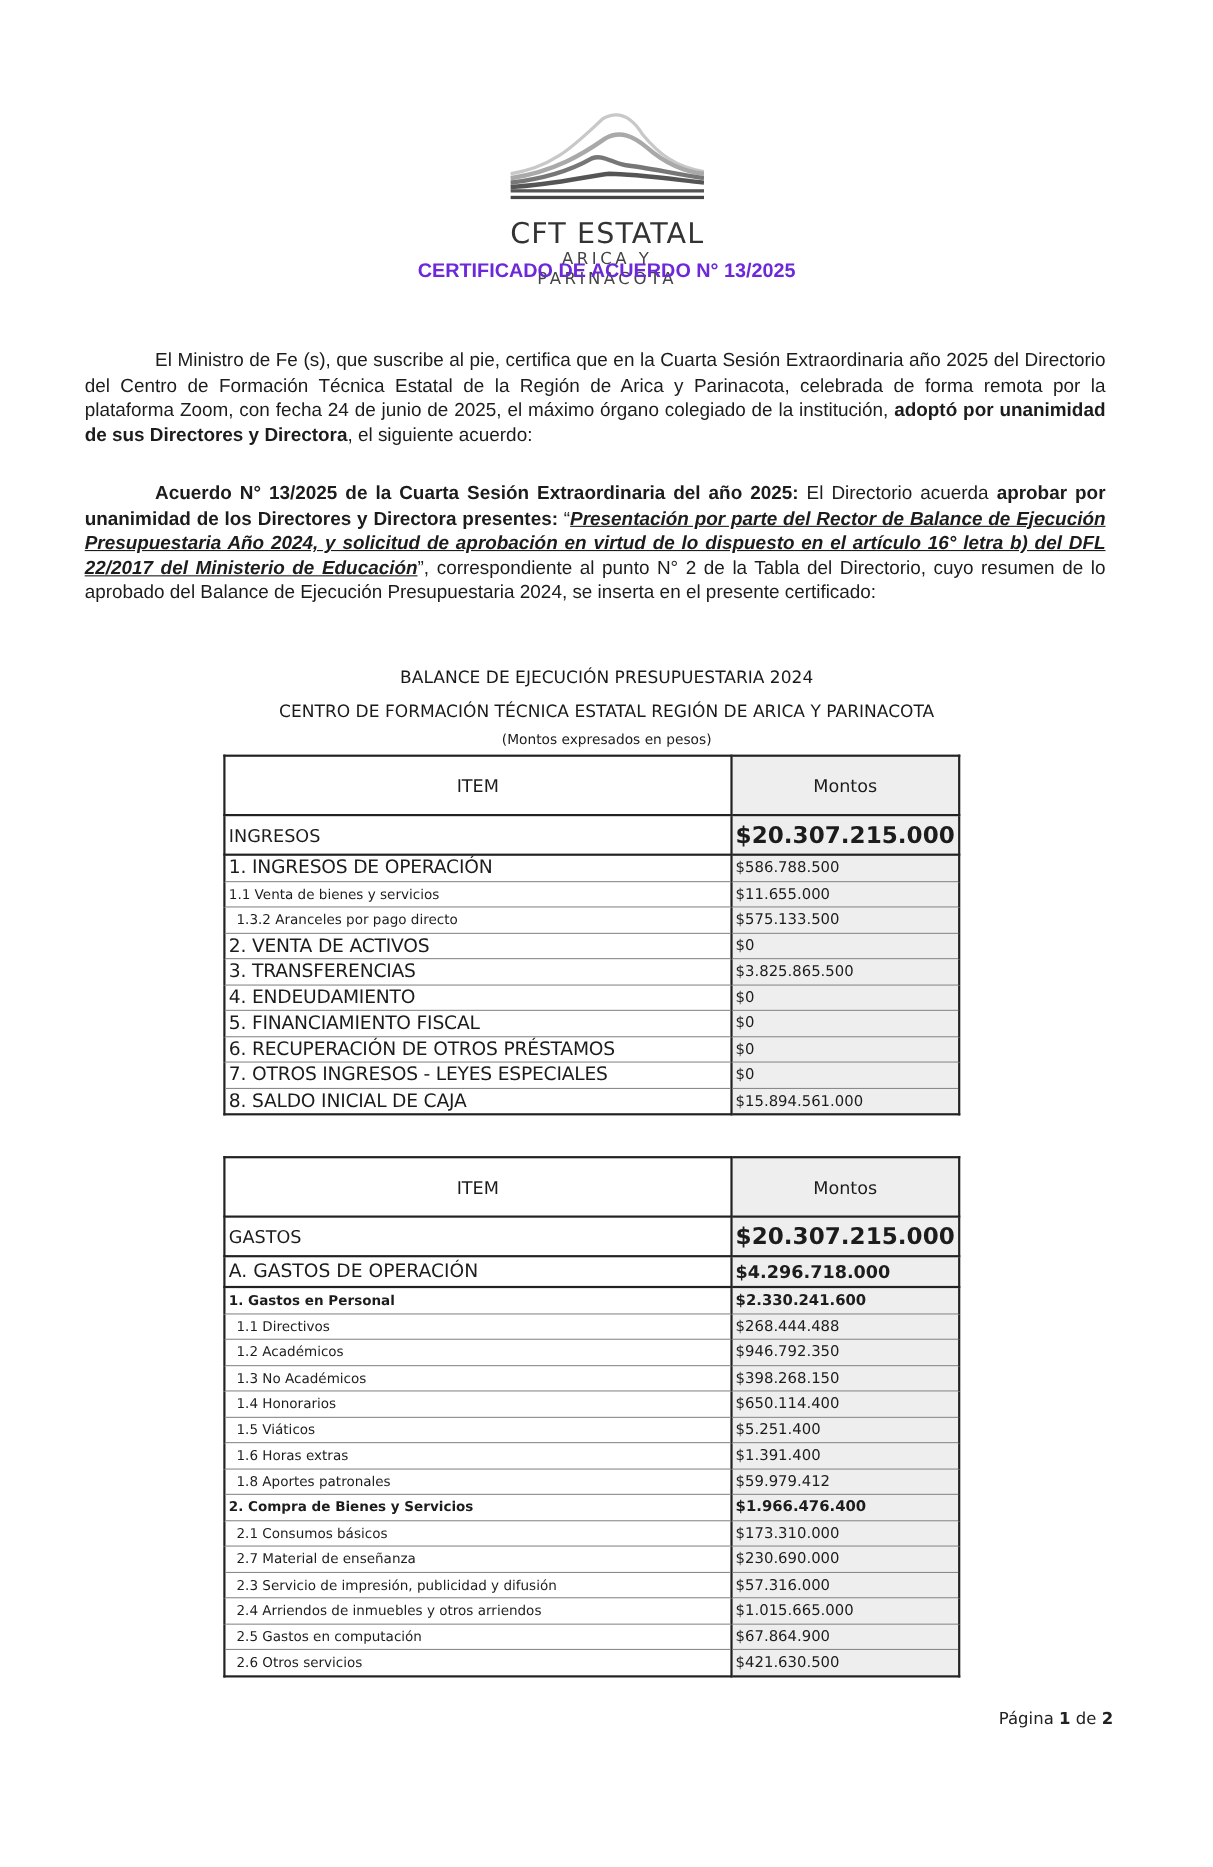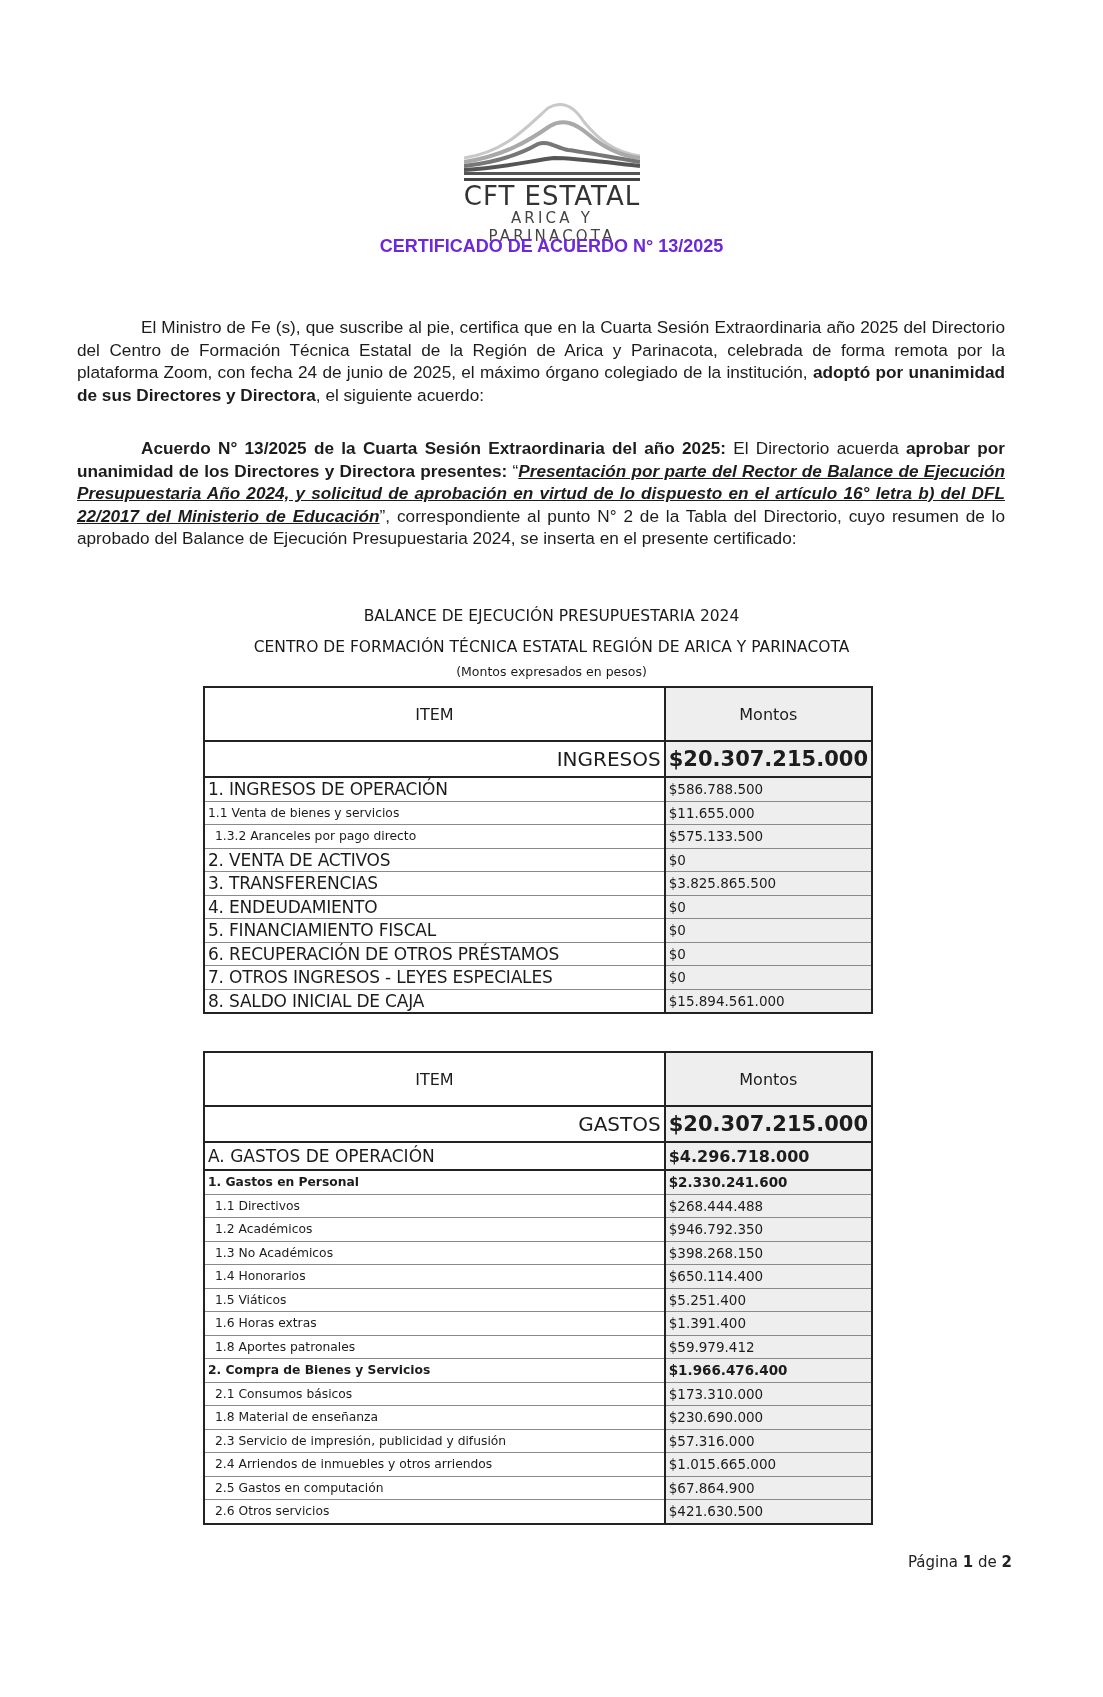--- a/index.html
+++ b/index.html
@@ -1,21 +1,21 @@
 <!DOCTYPE html>
 <html><head>
 <meta charset="utf-8">
 <style>
   html, body { margin: 0; padding: 0; background: #ffffff; }
   body { width: 1103px; height: 1697px; position: relative; overflow: hidden; color: #1c1c1c; }
 
   
   #logo { position: absolute; left: 452px; top: 100px; width: 200px; height: 130px; text-align: center; }
   #logo svg { display: block; margin: 0 auto; }
-  #logo .brand { font-family: "DejaVu Sans", sans-serif; font-size: 26px; letter-spacing: 1px; color: #333; margin-top: 1px; line-height: 26px; }
+  #logo .brand { font-family: "DejaVu Sans", sans-serif; font-size: 26px; letter-spacing: 1px; color: #333; margin-top: 18px; line-height: 26px; }
   #logo .sub { font-family: "DejaVu Sans", sans-serif; font-size: 15px; letter-spacing: 3.2px; color: #444; margin-top: 0; }
 
   #cert-title { position: absolute; left: 0; width: 1103px; top: 236px; text-align: center;
     font-family: "Liberation Sans", sans-serif; font-weight: bold; font-size: 18px; color: #6d28d9; }
 
   .para { position: absolute; left: 77px; width: 928px; font-family: "Liberation Sans", sans-serif;
     font-size: 17.2px; line-height: 22.5px; text-align: justify; color: #1c1c1c; }
   .para .indent { display: inline-block; width: 64px; }
   #para1 { top: 316px; }
   #para2 { top: 437px; }
@@ -26,21 +26,21 @@
   #tt2 { top: 638px; font-size: 15.5px; }
   #tt3 { top: 664px; font-size: 12.5px; }
 
   table.budget { position: absolute; left: 203px; width: 670px; border-collapse: collapse;
     font-family: "DejaVu Sans", sans-serif; }
   table.budget td { border-bottom: 1px solid #8a8a8a; padding: 0 3px; height: 22.5px; font-size: 12.3px; white-space: nowrap; }
   table.budget td.item { width: 476px; border-left: 2px solid #222; border-right: 2px solid #222; }
   table.budget td.amt { background: #eeeeee; border-right: 2px solid #222; font-size: 13.5px; }
   table.budget tr.head td { height: 52px; font-size: 16px; text-align: center; border-top: 2px solid #222; border-bottom: 2px solid #222; }
   table.budget tr.head td.amt { text-align: center; }
-  table.budget tr.section td { height: 34px; font-size: 20px; text-align: right; border-bottom: 2px solid #222; }
+  table.budget tr.section td { height: 34px; font-size: 16px; text-align: left; border-bottom: 2px solid #222; }
   table.budget tr.section td.amt { font-size: 21px; text-align: right; font-weight: bold; margin-top: 28px; }
   table.budget tr.subsection td { height: 26px; font-size: 17px; border-bottom: 2px solid #222; }
   table.budget tr.subsection td.item { text-align: left; }
   table.budget tr.subsection td.amt { font-size: 16px; font-weight: bold; }
   table.budget tr.bold td { font-weight: bold; }
   table.budget tr.bold td.item { font-weight: 600; }
   table.budget tr.cap td.item { font-size: 17px; font-weight: 400; letter-spacing: -0.2px; }
   table.budget tr.lvl1 td.item { padding-left: 10px; }
   table.budget tr:last-child td { border-bottom: 2px solid #222; }
   #tbl-ingresos { top: 686px; }
@@ -176,21 +176,21 @@
       </tr>
       <tr class="bold">
         <td class="item">2. Compra de Bienes y Servicios</td>
         <td class="amt">$1.966.476.400</td>
       </tr>
       <tr class="lvl1">
         <td class="item">2.1 Consumos básicos</td>
         <td class="amt">$173.310.000</td>
       </tr>
       <tr class="lvl1">
-        <td class="item">1.8 Material de enseñanza</td>
+        <td class="item">2.7 Material de enseñanza</td>
         <td class="amt">$230.690.000</td>
       </tr>
       <tr class="lvl1">
         <td class="item">2.3 Servicio de impresión, publicidad y difusión</td>
         <td class="amt">$57.316.000</td>
       </tr>
       <tr class="lvl1">
         <td class="item">2.4 Arriendos de inmuebles y otros arriendos</td>
         <td class="amt">$1.015.665.000</td>
       </tr>

